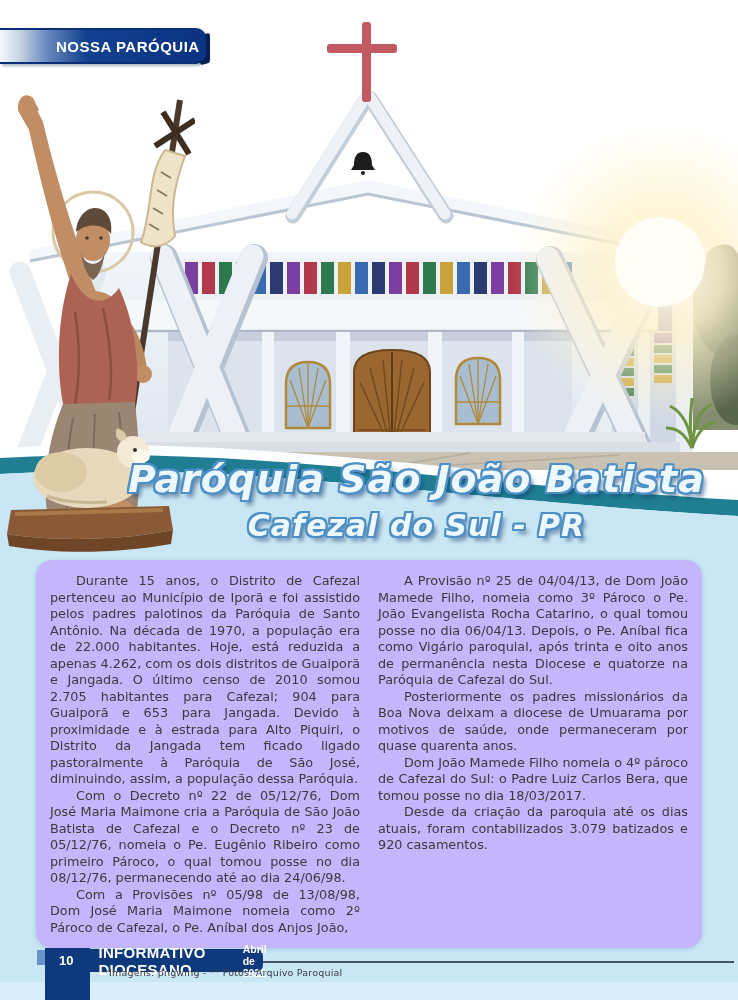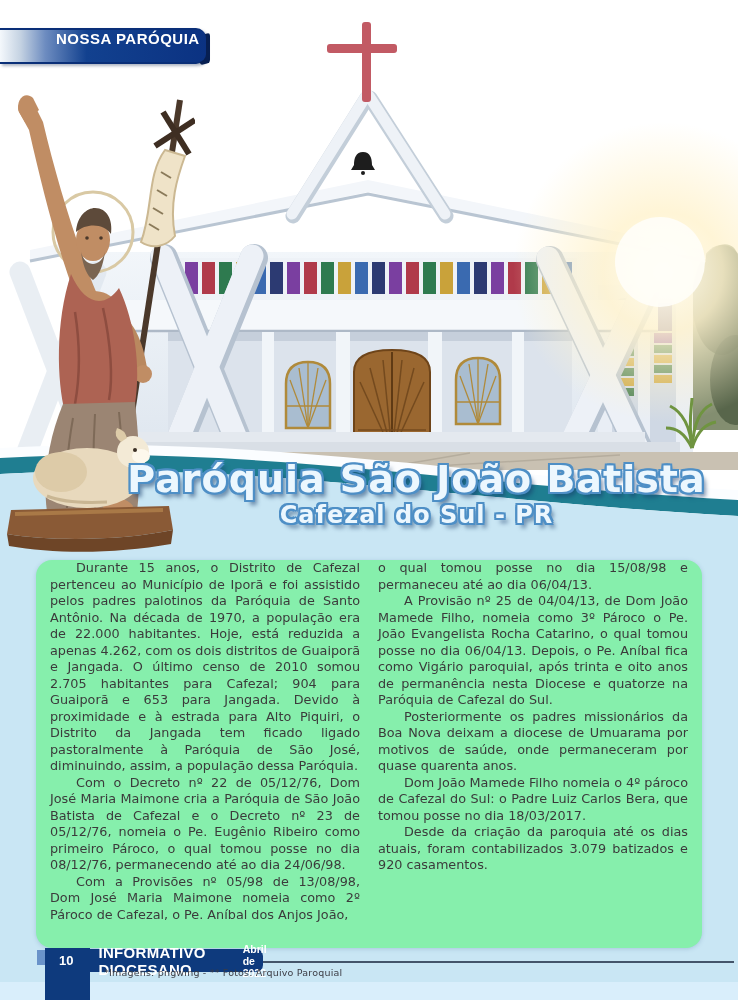--- a/index.html
+++ b/index.html
@@ -4,40 +4,40 @@
 <style>
   html,body{margin:0;padding:0;background:#9aa0a6;}
   .page{position:relative;width:738px;height:1000px;margin:0 auto;background:#ffffff;overflow:hidden;
         font-family:"DejaVu Sans",sans-serif;}
   .layer{position:absolute;left:0;top:0;}
 
   
   .ribbon{position:absolute;left:0;top:28px;width:206px;height:36px;z-index:9;
           background:#0a2f78;border-radius:0 10px 10px 0;padding:2px 0;box-sizing:border-box;
           box-shadow:2px 2px 3px rgba(20,40,80,.35);}
-  .ribbon-inner{height:100%;border-radius:0 8px 8px 0;display:flex;align-items:flex-start;
+  .ribbon-inner{height:100%;border-radius:0 8px 8px 0;display:flex;align-items:center;
           background:linear-gradient(90deg,#f4f8fc 0%,#c4d2e2 10%,#6d8cc0 22%,#12418f 42%,#0b3282 100%);}
   .ribbon-inner span{margin-left:56px;color:#ffffff;font-weight:bold;font-size:15px;letter-spacing:.5px;
           font-family:"Liberation Sans",sans-serif;}
   .ribbon:after{content:"";position:absolute;right:-4px;top:6px;width:10px;height:30px;
           background:#071f52;border-radius:3px;transform:skewY(-14deg);z-index:-1;}
 
   
-  .hero-titles{position:absolute;left:95px;right:0;top:460px;z-index:6;text-align:center;}
+  .hero-titles{position:absolute;left:95px;right:0;top:460px;z-index:6;text-align:center;font-style:italic;}
   .hero-title{font-weight:bold;color:#ecf7fe;line-height:1.05;
       text-shadow:-2px -2px 0 #4e8fc6,2px -2px 0 #4e8fc6,-2px 2px 0 #4e8fc6,2px 2px 0 #4e8fc6,
                   0 -2px 0 #4e8fc6,0 2px 0 #4e8fc6,-2px 0 0 #4e8fc6,2px 0 0 #4e8fc6,
                   4px 5px 4px rgba(22,58,105,.55);}
   .t1{font-size:38px;letter-spacing:1px;}
-  .t2{font-size:24px;margin-top:3px;letter-spacing:1px;}
+  .t2{font-size:30px;margin-top:10px;letter-spacing:1px;}
 
   
   .panel{position:absolute;left:36px;top:560px;width:666px;height:388px;z-index:5;
-         background:#86efac;border-radius:16px;box-sizing:border-box;
-         padding:0 14px 10px 14px;box-shadow:0 1px 4px rgba(90,130,165,.3);}
+         background:#c4b5fd;border-radius:16px;box-sizing:border-box;
+         padding:13px 14px 10px 14px;box-shadow:0 1px 4px rgba(90,130,165,.3);}
   .cols{display:flex;gap:18px;height:100%;}
   .col{flex:1;min-width:0;}
   .col p{margin:0;font-size:12.8px;line-height:16.5px;color:#3b3b3b;text-align:justify;text-indent:26px;}
   .col p.noindent{text-indent:0;}
   .credit{margin-top:14px;text-align:right;font-size:14px;line-height:19px;}
   .credit .lbl{font-style:italic;color:#1a6ab0;}
   .credit .author{font-weight:bold;color:#0c3c86;}
   .credit .role{font-style:italic;color:#1a6ab0;}
 
   
@@ -309,21 +309,20 @@
   </div>
 
   <div class="panel">
     <div class="cols">
       <div class="col">
         <p>Durante 15 anos, o Distrito de Cafezal pertenceu ao Município de Iporã e foi assistido pelos padres palotinos da Paróquia de Santo Antônio. Na década de 1970, a população era de 22.000 habitantes. Hoje, está reduzida a apenas 4.262, com os dois distritos de Guaiporã e Jangada. O último censo de 2010 somou 2.705 habitantes para Cafezal; 904 para Guaiporã e 653 para Jangada. Devido à proximidade e à estrada para Alto Piquiri, o Distrito da Jangada tem ficado ligado pastoralmente à Paróquia de São José, diminuindo, assim, a população dessa Paróquia.</p>
         <p>Com o Decreto nº 22 de 05/12/76, Dom José Maria Maimone cria a Paróquia de São João Batista de Cafezal e o Decreto nº 23 de 05/12/76, nomeia o Pe. Eugênio Ribeiro como primeiro Pároco, o qual tomou posse no dia 08/12/76, permanecendo até ao dia 24/06/98.</p>
         <p>Com a Provisões nº 05/98 de 13/08/98, Dom José Maria Maimone nomeia como 2º Pároco de Cafezal, o Pe. Aníbal dos Anjos João,</p>
       </div>
       <div class="col">
-        <p class="noindent">o qual tomou posse no dia 15/08/98 e permaneceu até ao dia 06/04/13.</p>
         <p>A Provisão nº 25 de 04/04/13, de Dom João Mamede Filho, nomeia como 3º Pároco o Pe. João Evangelista Rocha Catarino, o qual tomou posse no dia 06/04/13. Depois, o Pe. Aníbal fica como Vigário paroquial, após trinta e oito anos de permanência nesta Diocese e quatorze na Paróquia de Cafezal do Sul.</p>
         <p>Posteriormente os padres missionários da Boa Nova deixam a diocese de Umuarama por motivos de saúde, onde permaneceram por quase quarenta anos.</p>
         <p>Dom João Mamede Filho nomeia o 4º pároco de Cafezal do Sul: o Padre Luiz Carlos Bera, que tomou posse no dia 18/03/2017.</p>
         <p>Desde da criação da paroquia até os dias atuais, foram contabilizados 3.079 batizados e 920 casamentos.</p>
       </div>
     </div>
   </div>
 
   <div class="footer-accent"></div>
   <div class="footer-vbar"></div>

